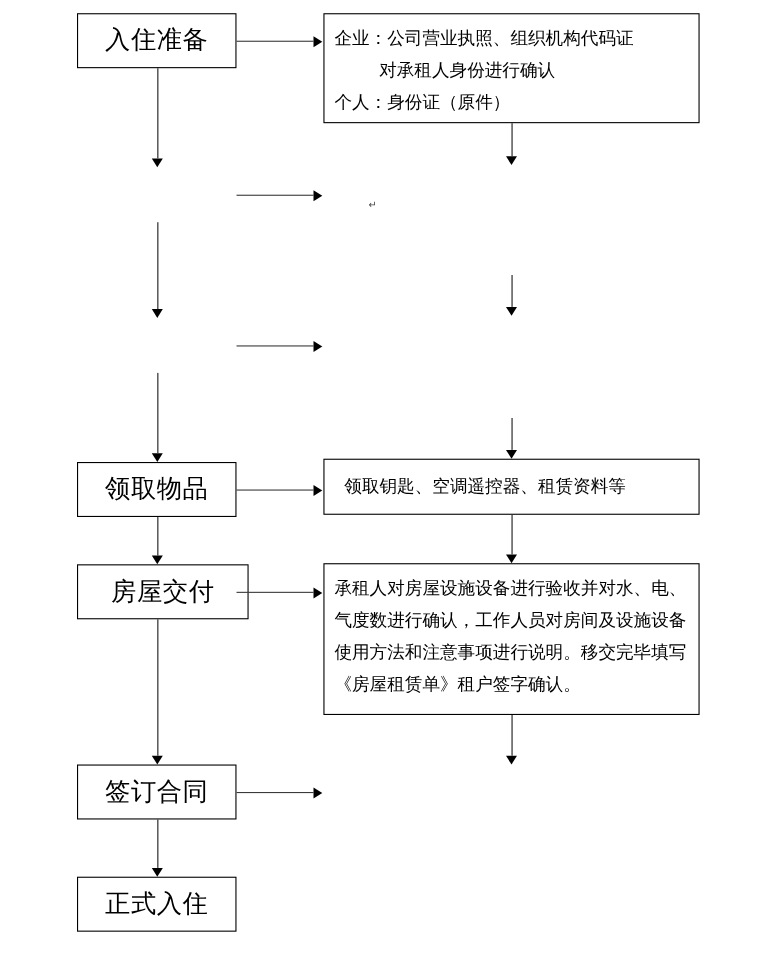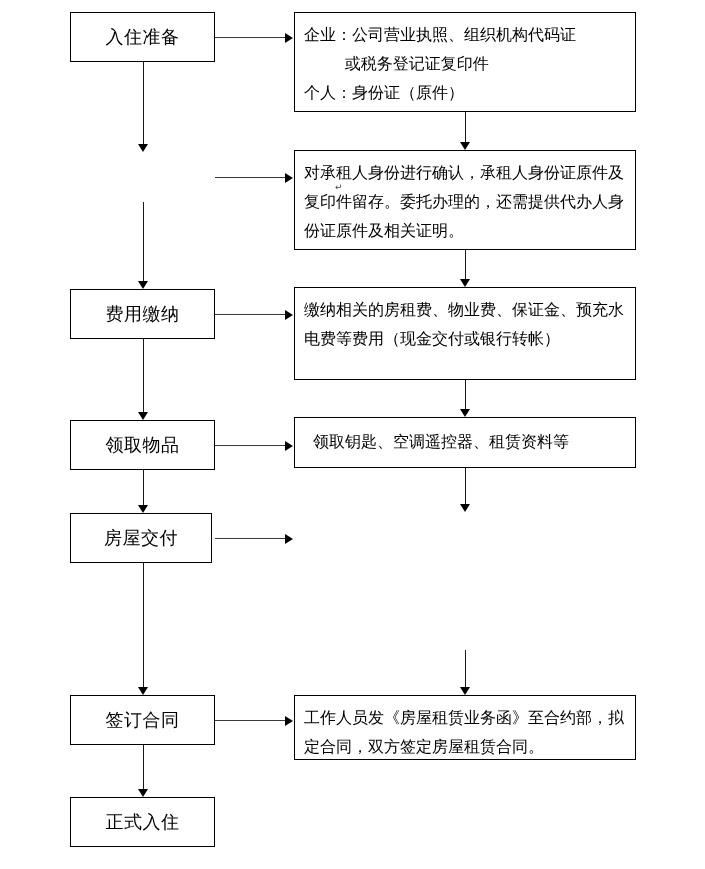--- a/index.html
+++ b/index.html
@@ -22,21 +22,21 @@
     box-sizing: border-box;
     border: 1px solid #000000;
     background: #ffffff;
   }
   .stage-box {
     display: flex;
     align-items: center;
     justify-content: center;
   }
   .stage-label {
-    font-size: 18px;
+    font-size: 23px;
     line-height: 20px;
     color: #000000;
     letter-spacing: 0.5px;
     white-space: nowrap;
   }
   .detail-box {
     padding: 7px 9px 4px 9px;
   }
   .detail-text {
     font-size: 16px;
@@ -83,62 +83,53 @@
 </head>
 <body>
 
 <div id="canvas">
 
   <div class="box stage-box" style="left:70px; top:12px; width:145px; height:50px;">
     <span class="stage-label">入住准备</span>
   </div>
 
 
-  <div class="box stage-box" style="left:70px; top:289px; width:145px; height:50px;">
-    <span class="stage-label">费用缴纳</span>
-  </div>
 
   <div class="box stage-box" style="left:70px; top:420px; width:145px; height:50px;">
     <span class="stage-label">领取物品</span>
   </div>
 
-  <div class="box stage-box" style="left:70px; top:513px; width:142px; height:50px;text-align:right;">
+  <div class="box stage-box" style="left:70px; top:513px; width:156px; height:50px;text-align:right;">
     <span class="stage-label">房屋交付</span>
   </div>
 
   <div class="box stage-box" style="left:70px; top:695px; width:145px; height:50px;">
     <span class="stage-label">签订合同</span>
   </div>
 
   <div class="box stage-box" style="left:70px; top:797px; width:145px; height:50px;justify-content:center;">
     <span class="stage-label">正式入住</span>
   </div>
 
   <div class="box detail-box" style="left:294px; top:12px; width:342px; height:100px;">
     <div class="detail-text">企业：公司营业执照、组织机构代码证
-        或税务登记证复印件
+        对承租人身份进行确认
 个人：身份证（原件）</div>
   </div>
 
-  <div class="box detail-box" style="left:294px; top:150px; width:342px; height:100px;">
-    <div class="detail-text">对承租人身份进行确认，承租人身份证原件及复印件留存。委托办理的，还需提供代办人身份证原件及相关证明。</div>
-  </div>
 
-  <div class="box detail-box" style="left:294px; top:287px; width:342px; height:93px;">
-    <div class="detail-text">缴纳相关的房租费、物业费、保证金、预充水电费等费用（现金交付或银行转帐）</div>
-  </div>
 
   <div class="box detail-box" style="left:294px; top:417px; width:342px; height:51px; padding-top:9px;padding-left:18px;">
     <div class="detail-text">领取钥匙、空调遥控器、租赁资料等</div>
   </div>
 
+  <div class="box detail-box" style="left:294px; top:512px; width:342px; height:138px;">
+    <div class="detail-text">承租人对房屋设施设备进行验收并对水、电、气度数进行确认，工作人员对房间及设施设备使用方法和注意事项进行说明。移交完毕填写《房屋租赁单》租户签字确认。</div>
+  </div>
 
-  <div class="box detail-box" style="left:294px; top:695px; width:342px; height:65px;">
-    <div class="detail-text">工作人员发《房屋租赁业务函》至合约部，拟定合同，双方签定房屋租赁合同。</div>
-  </div>
 
   <span class="pilcrow" style="left:335px; top:183px;">↵</span>
 
   <div class="v-line" style="left:143px; top:62px; height:82px;"></div>
   <div class="arrow-down" style="left:138px; top:144px;"></div>
 
   <div class="v-line" style="left:143px; top:202px; height:79px;"></div>
   <div class="arrow-down" style="left:138px; top:281px;"></div>
 
   <div class="v-line" style="left:143px; top:339px; height:73px;"></div>

